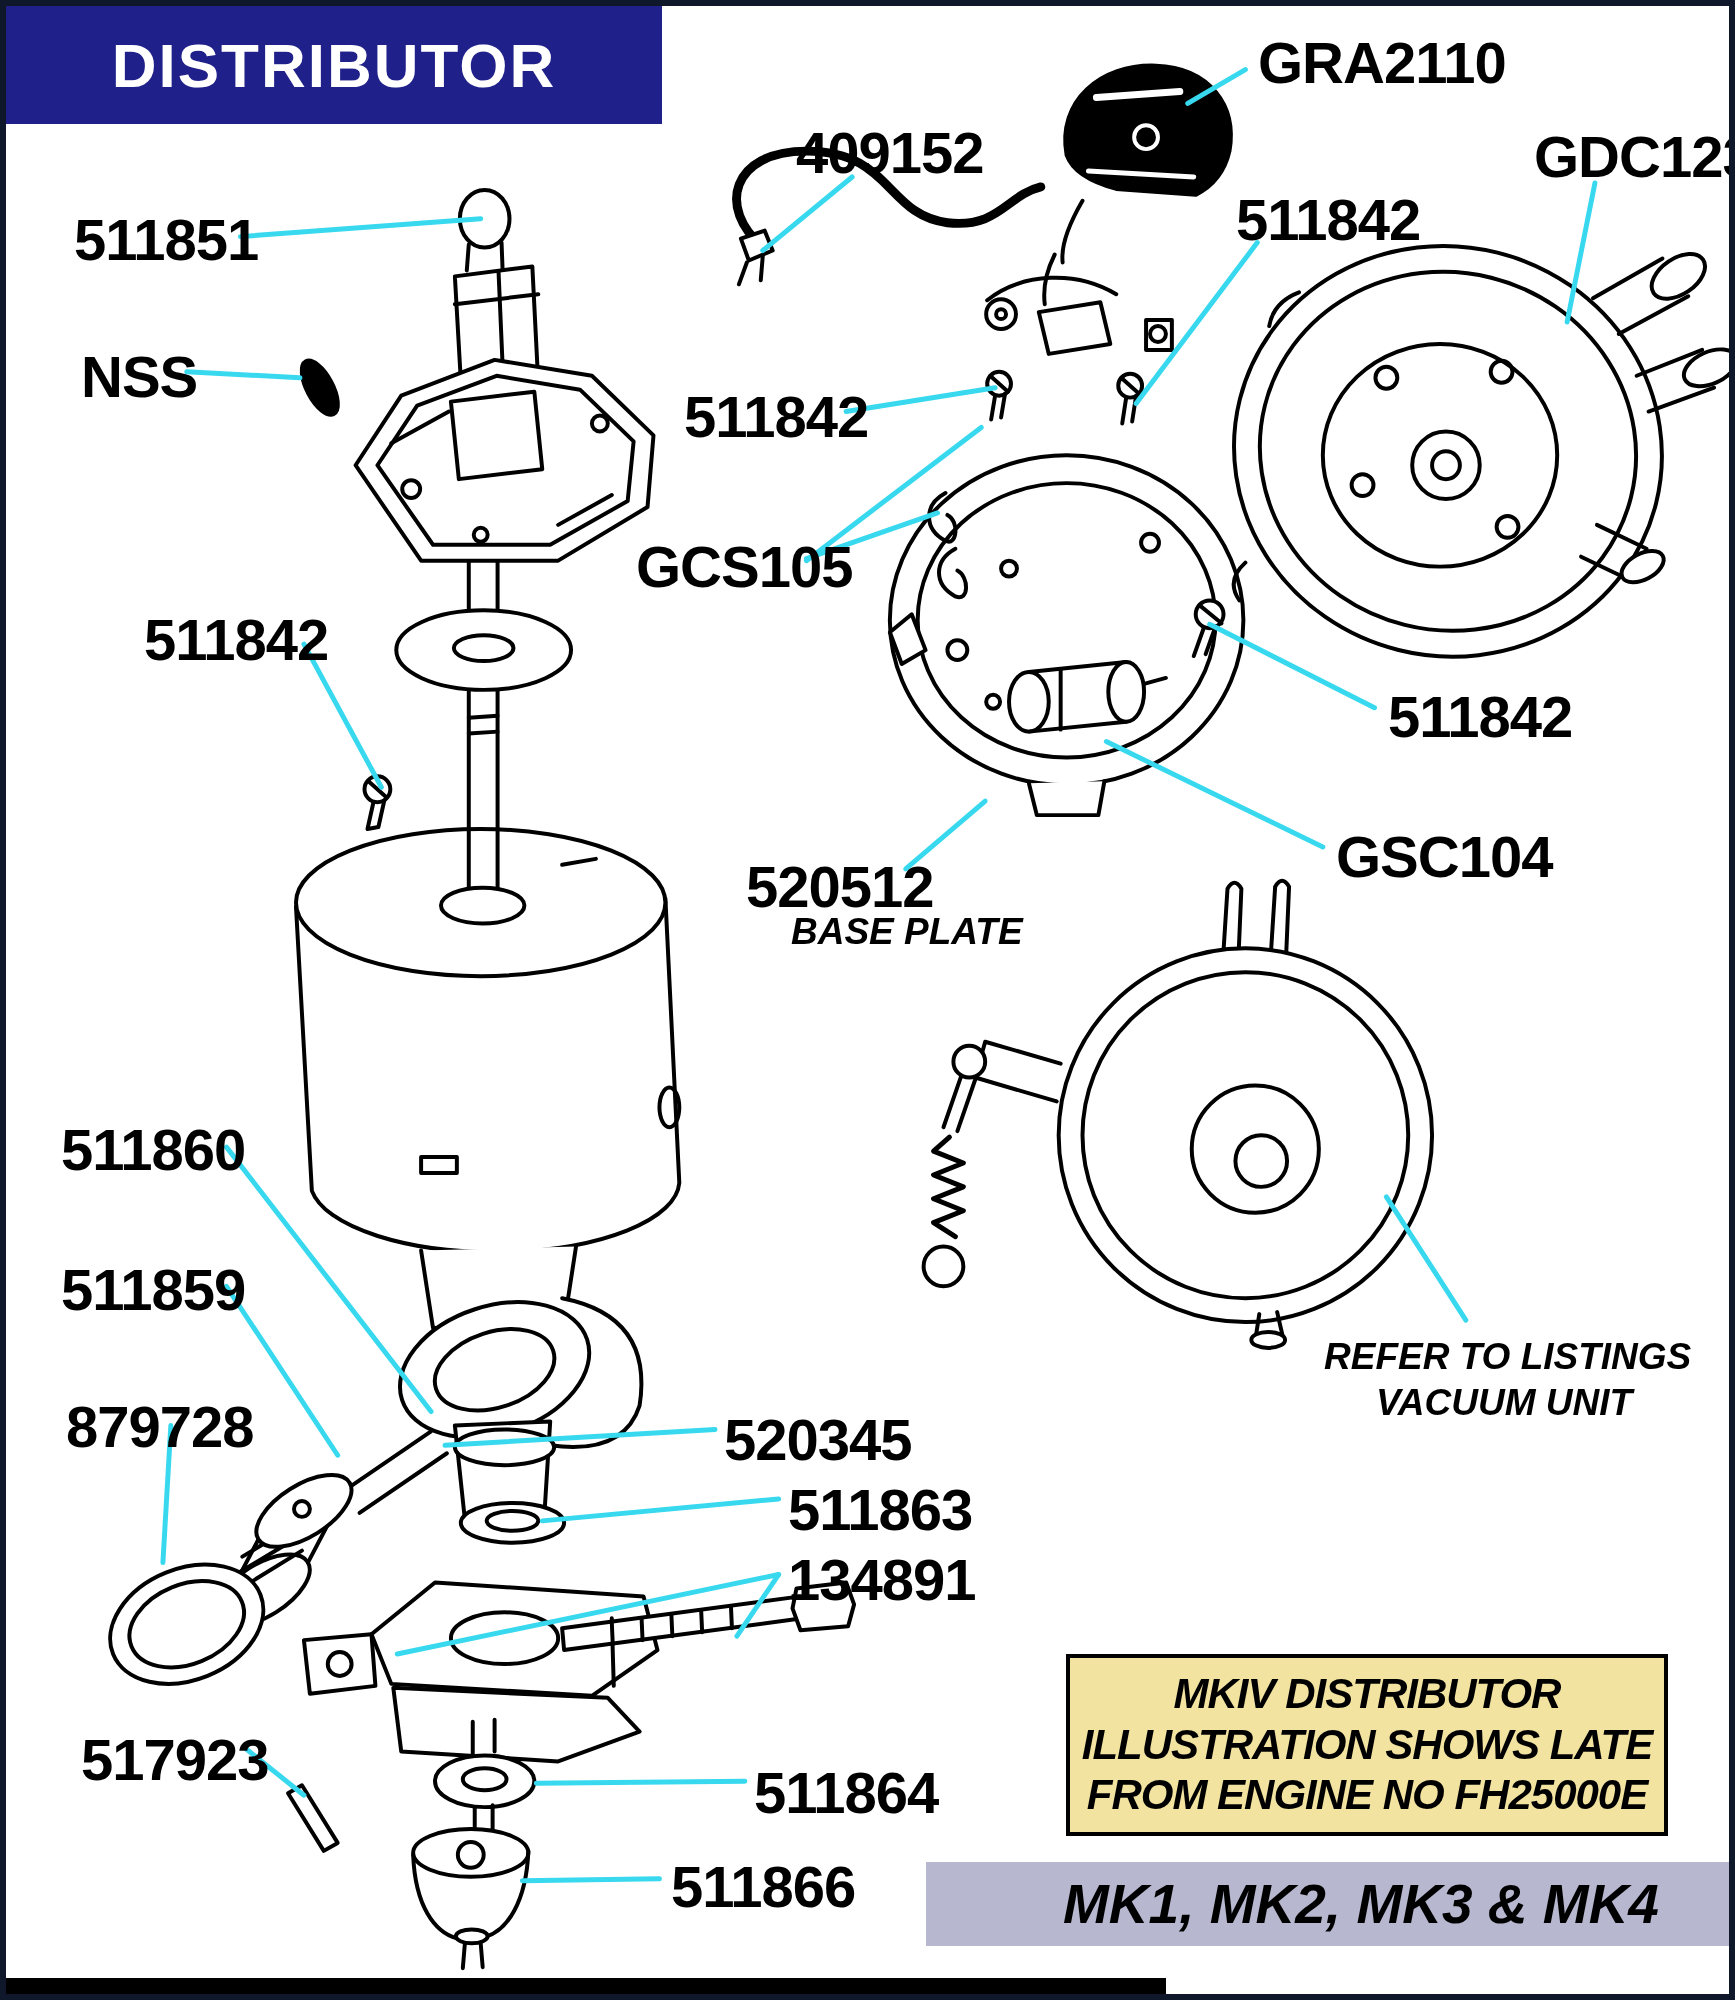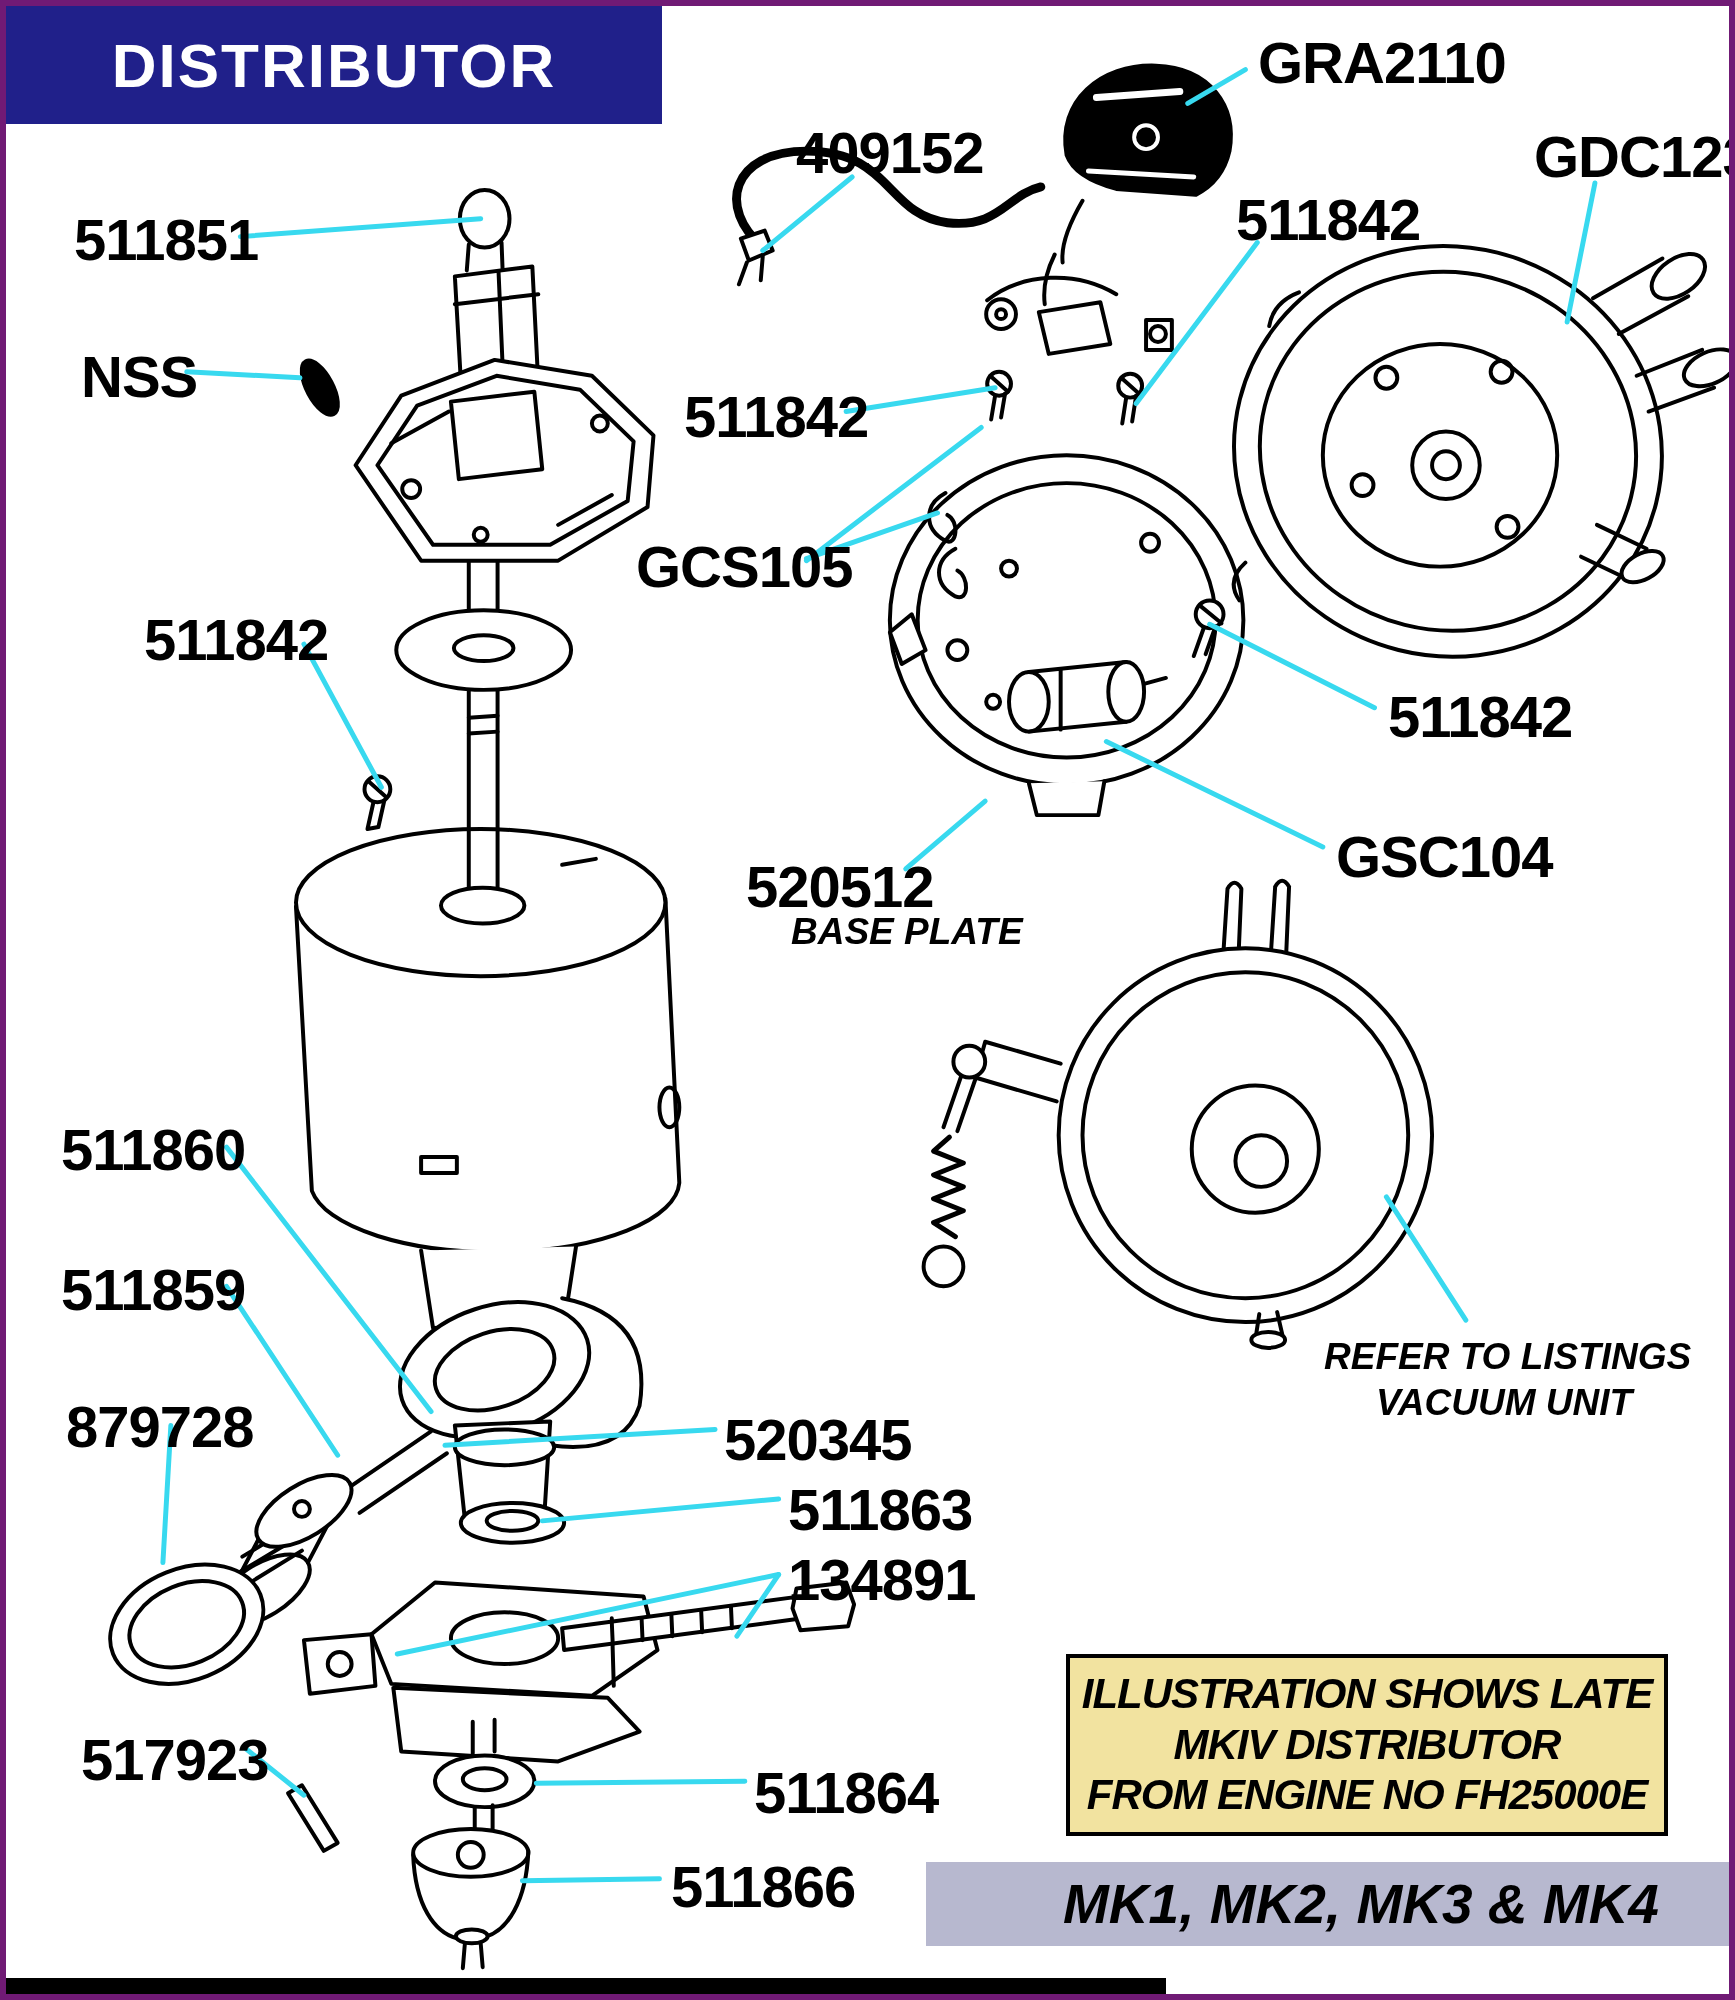--- a/index.html
+++ b/index.html
@@ -1,21 +1,21 @@
 <!DOCTYPE html>
 <html style="--banner-bg: #20208a; --banner-text: #ffffff; --leader-line: #38d9ef; --info-box-bg: #f2e3a0; --models-box-bg: #b7b8cf; --ink: #000000; --page-bg: #ffffff;"><head>
 <meta charset="utf-8">
 <style>
   * { box-sizing: border-box; }
   html, body { margin: 0; padding: 0; background: #777; }
   .page {
     position: relative;
     width: 1735px; height: 2000px;
     background: var(--page-bg, #ffffff);
-    border: 6px solid #701a75;
+    border: 6px solid #0f172a;
     overflow: hidden;
     font-family: "Liberation Sans", sans-serif;
     color: #000;
   }
   .banner {
     position: absolute; left: 0; top: 0;
     width: 656px; height: 118px;
     background: var(--banner-bg, #20208a);
     display: flex; align-items: center; justify-content: center;
   }
@@ -338,22 +338,22 @@
   <div class="lbl" style="left:75px;top:1725px">517923</div>
   <div class="lbl" style="left:748px;top:1758px">511864</div>
   <div class="lbl" style="left:665px;top:1852px">511866</div>
 
   <div class="note" style="left:1318px;top:1328px;width:360px">
     <div>REFER TO LISTINGS</div>
     <div>VACUUM UNIT</div>
   </div>
 
   <div class="info-box">
+    <div>MKIV DISTRIBUTOR</div>
     <div>ILLUSTRATION SHOWS LATE</div>
-    <div>MKIV DISTRIBUTOR</div>
     <div>FROM ENGINE NO FH25000E</div>
   </div>
 
   <div class="models-box">
     <span>MK1, MK2, MK3 &amp; MK4</span>
   </div>
 
   <div class="bottom-bar"></div>
 </div>
 

